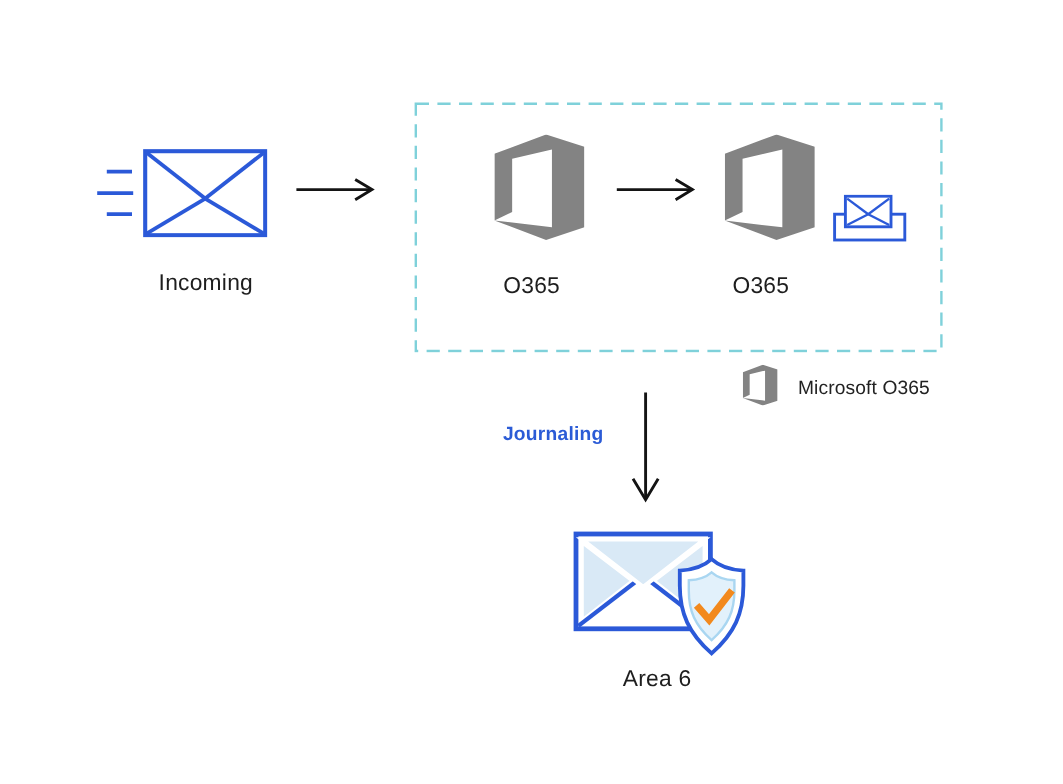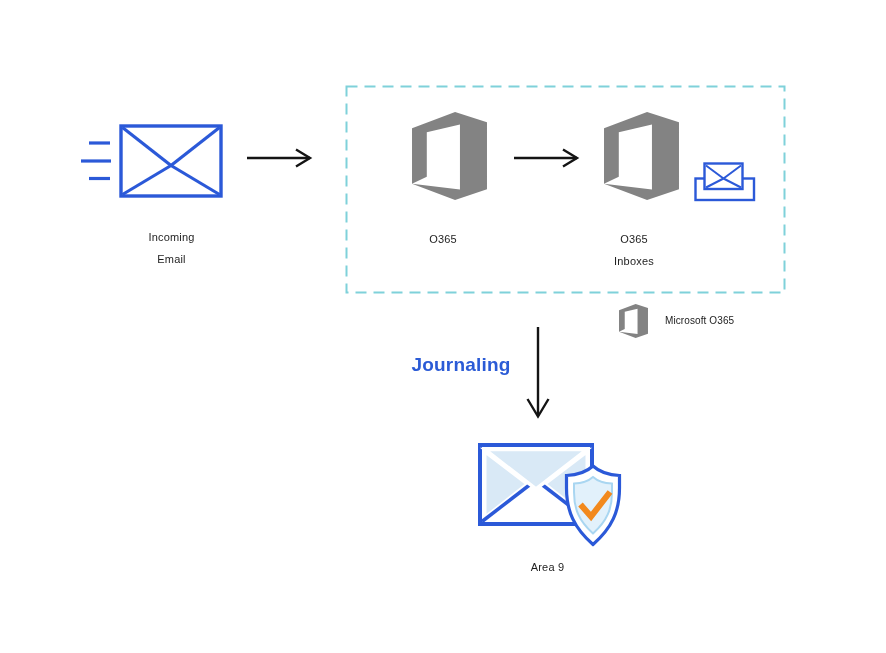--- a/index.html
+++ b/index.html
@@ -16,29 +16,29 @@
     --bg:#ffffff;
   }
   html,body{margin:0;padding:0;}
   body{background:#e8e8e8;font-family:"Liberation Sans","DejaVu Sans",sans-serif;}
   .canvas{
     position:relative;width:886px;height:653px;background:var(--bg);
     overflow:hidden;
   }
   .abs{position:absolute;}
   .lbl{
-    position:absolute;text-align:center;font-size:11px;line-height:22px;
+    position:absolute;text-align:center;font-size:19px;line-height:22px;
     color:var(--text);letter-spacing:0.2px;white-space:nowrap;
   }
   .lbl span{display:block;}
   .legend-text{
-    position:absolute;font-size:10px;color:#222;letter-spacing:0.1px;
+    position:absolute;font-size:16px;color:#222;letter-spacing:0.1px;
   }
   .journal{
-    position:absolute;text-align:center;font-size:19px;font-weight:bold;
+    position:absolute;text-align:center;font-size:16px;font-weight:bold;
     color:var(--journal-blue);letter-spacing:0.2px;
   }
   
   .sb{stroke:var(--blue);}
   .sa{stroke:var(--arrow);}
   .sd{stroke:var(--dash);}
   .sw{stroke:#ffffff;}
   .so{stroke:var(--orange);}
   .ssi{stroke:var(--shield-inner-stroke);}
   .fn{fill:none;}
@@ -61,21 +61,20 @@
   <svg class="abs" style="left:119px;top:124px;" width="104" height="74" viewBox="0 0 104 74">
     <rect x="2" y="2" width="100" height="70" class="fn sb" stroke-width="3.4"></rect>
     <line x1="3.5" y1="3.5" x2="52" y2="41.5" class="sb" stroke-width="3.2"></line>
     <line x1="100.5" y1="3.5" x2="52" y2="41.5" class="sb" stroke-width="3.2"></line>
     <line x1="3.5" y1="70.5" x2="52" y2="41.5" class="sb" stroke-width="3.2"></line>
     <line x1="100.5" y1="70.5" x2="52" y2="41.5" class="sb" stroke-width="3.2"></line>
   </svg>
 
   <div class="lbl" style="left:94px;top:226px;width:155px;">
     <span>Incoming</span>
-    <span>Email</span>
   </div>
 
   <svg class="abs" style="left:246px;top:147px;" width="68" height="22" viewBox="0 0 68 22">
     <line x1="1" y1="11" x2="64" y2="11" class="sa" stroke-width="2.4"></line>
     <polyline points="50,2.5 64,11 50,19.5" class="fn sa" stroke-width="2.4"></polyline>
   </svg>
 
   <svg class="abs" style="left:345px;top:85px;" width="441" height="209" viewBox="0 0 441 209">
     <rect x="1.5" y="1.5" width="438" height="206" class="fn sd" stroke-width="2" stroke-dasharray="11 7"></rect>
   </svg>
@@ -103,21 +102,20 @@
     <rect x="1.5" y="16.5" width="58.5" height="21.5" class="fw sb" stroke-width="2.4"></rect>
     <rect x="10.5" y="1.5" width="38" height="25.5" class="fw sb" stroke-width="2.4"></rect>
     <line x1="12" y1="3.5" x2="29.5" y2="16.5" class="sb" stroke-width="2"></line>
     <line x1="47" y1="3.5" x2="29.5" y2="16.5" class="sb" stroke-width="2"></line>
     <line x1="12" y1="25.5" x2="29.5" y2="16.5" class="sb" stroke-width="2"></line>
     <line x1="47" y1="25.5" x2="29.5" y2="16.5" class="sb" stroke-width="2"></line>
   </svg>
 
   <div class="lbl" style="left:576px;top:228px;width:116px;">
     <span>O365</span>
-    <span>Inboxes</span>
   </div>
 
   <svg class="abs" style="left:619px;top:304px;" width="29" height="34" viewBox="0 0 47.7 56">
     <path fill-rule="evenodd" class="fg" d="M0,45.6 L0,10.3 L27.4,0 L47.7,6.5 L47.7,49.2 L27.4,56 Z
          M30.5,49.3 L30.5,8 L9.4,12.9 L9.4,41.2 L0,45.6 Z"></path>
   </svg>
   <div class="legend-text" style="left:665px;top:315px;">Microsoft O365</div>
 
   <svg class="abs" style="left:523px;top:326px;" width="30" height="94" viewBox="0 0 30 94">
     <line x1="15" y1="1" x2="15" y2="90" class="sa" stroke-width="2.4"></line>
@@ -138,16 +136,16 @@
     <g>
       <path class="fw sb" stroke-width="3.2" d="M116,31 C122,36.5 131,40 142.5,40.5 L142.5,53 C142.5,76 135,93 116,109.5
            C97,93 89.5,76 89.5,53 L89.5,40.5 C101,40 110,36.5 116,31 Z"></path>
       <path class="fsf ssi" stroke-width="2" d="M116,42 C120.5,46 127,48.2 135,48.6 L135,57 C135,74 130,86 116,98.5
            C102,86 97,74 97,57 L97,48.6 C105,48.2 111.5,46 116,42 Z"></path>
       <polyline points="103.5,69.5 114,81.5 133,57" class="fn so" stroke-width="6" stroke-linecap="butt" stroke-linejoin="miter"></polyline>
     </g>
   </svg>
 
   <div class="lbl" style="left:465px;top:556px;width:165px;">
-    <span>Area 9</span>
+    <span>Area 6</span>
   </div>
 
 </div>
 
 </body></html>

